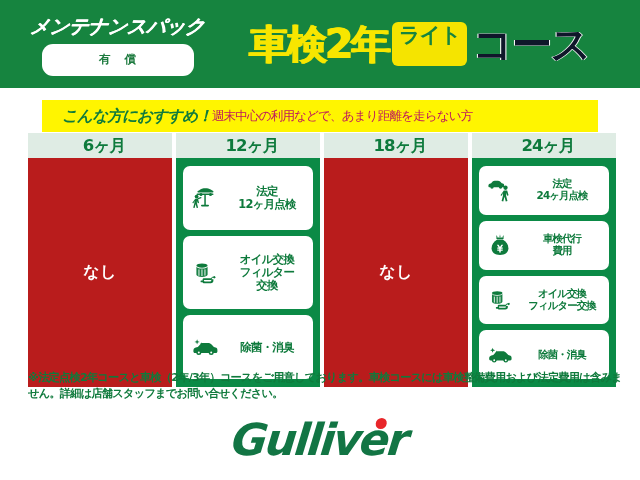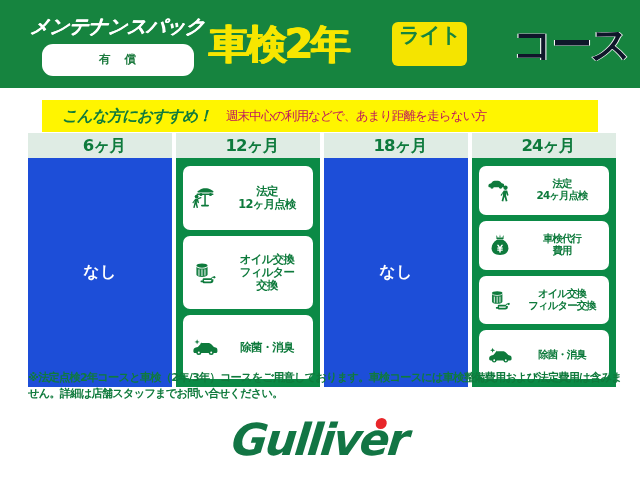--- a/index.html
+++ b/index.html
@@ -65,21 +65,21 @@
     display: flex;
     align-items: center;
     justify-content: center;
     white-space: nowrap;
   }
 
   .headline {
     flex: 1;
     display: flex;
     align-items: center;
-    justify-content: space-between;
+    justify-content: center;
     gap: 0px;
     padding-right: 10px;
     margin-left: -6px;
   }
 
   .hl-yellow {
     color: #f7e600;
     font-weight: bold;
     font-size: 40px;
     letter-spacing: -2px;
@@ -117,21 +117,20 @@
   
   .recommend-bar {
     position: absolute;
     left: 42px; top: 100px;
     width: 556px;
     height: 32px;
     background: #fff500;
     display: flex;
     align-items: center;
     padding-left: 20px;
-    gap: 14px;
     white-space: nowrap;
     overflow: hidden;
   }
 
   .rec-strong {
     color: #0f7a3c;
     font-weight: bold;
     font-style: italic;
     font-size: 15.5px;
     letter-spacing: -0.8px;
@@ -176,21 +175,21 @@
   .col-body {
     height: 229px;
     position: relative;
     display: flex;
     flex-direction: column;
     align-items: center;
     justify-content: center;
   }
 
   .col-body.empty {
-    background: #1d4ed8;
+    background: #b91c1c;
   }
 
   .col-body.filled {
     background: #0b8a46;
     padding: 8px 7px;
     gap: 6px;
     justify-content: flex-start;
   }
 
   .none-text {

